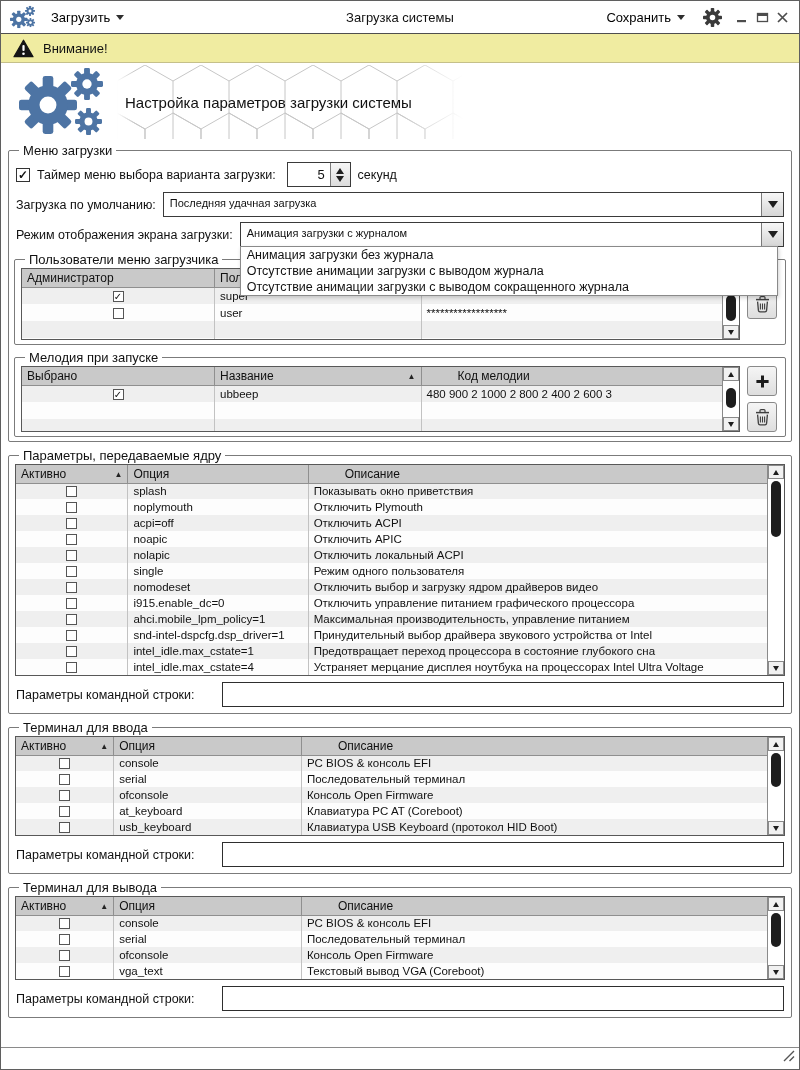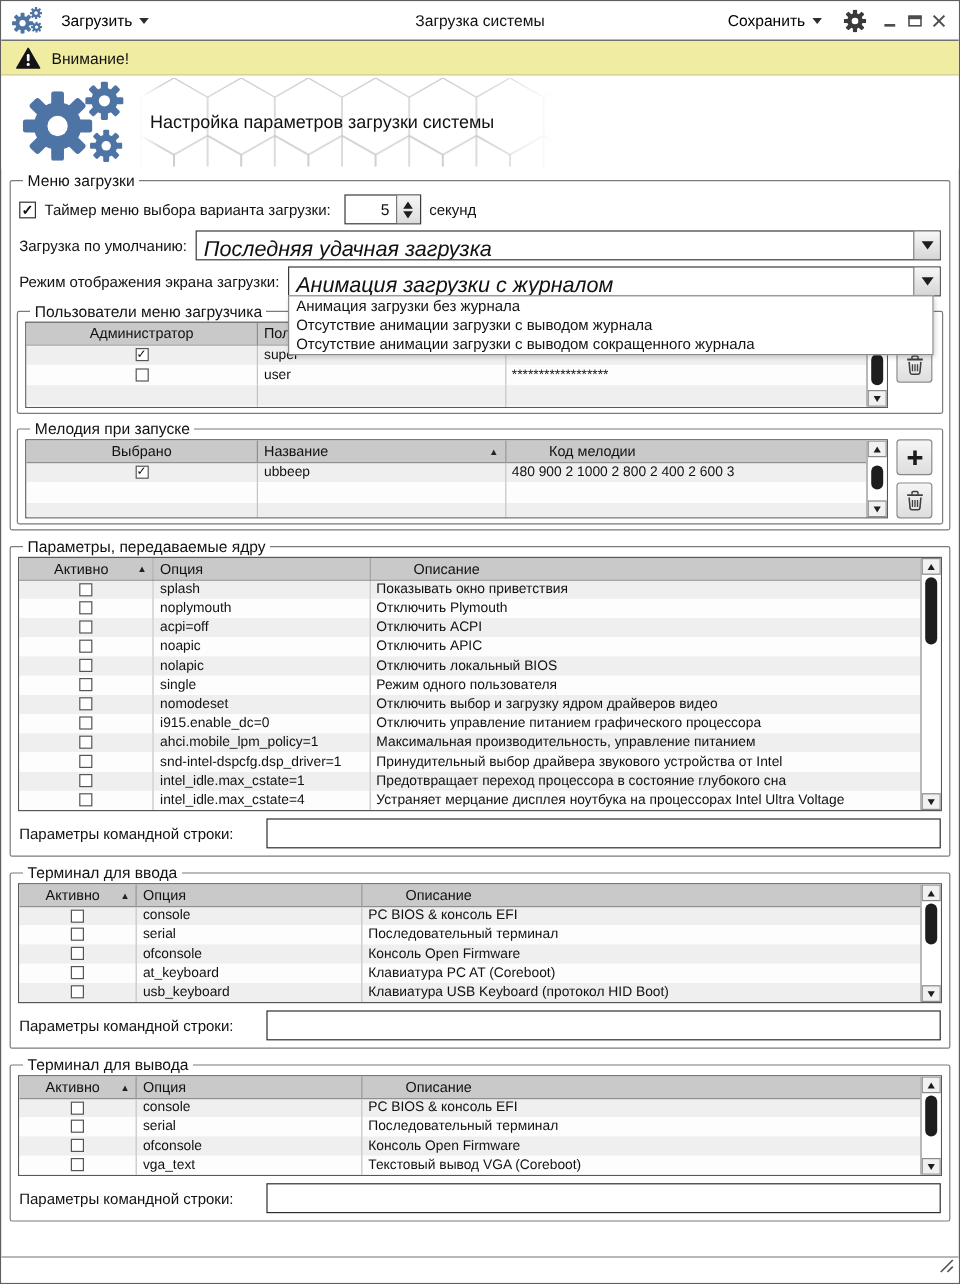--- a/index.html
+++ b/index.html
@@ -32,31 +32,31 @@
   .frow { display:flex; align-items:center; gap:7px; font-size:12.5px; margin:4px 2px 5px; }
 
   .cbox { width:14px; height:14px; border:1px solid #333; background:#fff; display:inline-flex; align-items:center; justify-content:center; font-size:12px; font-weight:bold; flex:none; cursor:pointer; }
   .spin { display:flex; border:1px solid #3a3a3a; height:25px; margin-left:4px; background:#fff; }
   .spin .val { width:42px; text-align:right; padding:4px 5px 0 0; font-size:13px; }
   .spinbtn { width:20px; border-left:1px solid #7a7a7a; background:linear-gradient(#f6f6f6,#dcdcdc); display:flex; flex-direction:column; align-items:center; justify-content:center; gap:2px; cursor:pointer; }
   .tri-up { width:0; height:0; border-left:4px solid transparent; border-right:4px solid transparent; border-bottom:6px solid #1e1e1e; }
   .tri-down { width:0; height:0; border-left:4px solid transparent; border-right:4px solid transparent; border-top:6px solid #1e1e1e; }
 
   .combo { flex:1; display:flex; border:1px solid #3a3a3a; height:25px; background:#fff; position:relative; }
-  .combo .ctext { flex:1; padding:4px 6px 0; font-size:18px; white-space:nowrap; overflow:hidden;font-style:italic; }
+  .combo .ctext { flex:1; padding:4px 6px 0; font-size:11px; white-space:nowrap; overflow:hidden; }
   .combo .cbtn { width:22px; border-left:1px solid #7a7a7a; background:linear-gradient(#f7f7f7,#d6d6d6); display:flex; align-items:center; justify-content:center; cursor:pointer; }
   .combo .cbtn .tri-down { border-left-width:5px; border-right-width:5px; border-top-width:7px; }
   .popup { position:absolute; top:100%; left:-1px; width:calc(100% - 4px); background:#fff; border:1px solid #8a8a8a; z-index:40; box-shadow:1px 2px 4px rgba(0,0,0,.18); }
   .popup div { height:16px; line-height:16px; padding:0 6px; font-size:12.5px; white-space:nowrap; overflow:hidden; cursor:pointer; }
 
   .trow { display:flex; gap:7px; align-items:stretch; margin:1px 1px 0; }
   .tablewrap { flex:1; border:1px solid #585858; display:flex; background:#fff; overflow:hidden; }
   table { border-collapse:collapse; width:100%; table-layout:fixed; flex:1; align-self:flex-start; }
   th { background:#c9c9c9; border-right:1px solid #8f8f8f; border-bottom:1px solid #8f8f8f; font-weight:normal; font-size:12px; height:18px; padding:0 5px; text-align:left; white-space:nowrap; overflow:hidden; }
-  th:first-child { text-align:center; }
+  th:first-child { }
   th:last-child { border-right:none;padding-left:36px; }
   td { height:16px; padding:0 5px; font-size:11.5px; white-space:nowrap; overflow:hidden; border-right:1px solid #c2c2c2; }
   td:first-child { text-align:center; }
   td:last-child { border-right:none; }
   tbody tr:nth-child(odd) td { background:#efefef; }
   tbody tr:nth-child(even) td { background:#fdfdfd; }
   .tall td { height:17px; }
   .sort { float:right; font-size:8px; color:#222; margin-top:3px; }
   .cb { display:inline-block; width:11px; height:11px; border:1px solid #555; background:#fff; line-height:10px; font-size:10px; text-align:center; vertical-align:middle; cursor:pointer; }
 
@@ -396,21 +396,21 @@
                   <td>Отключить ACPI</td>
                 </tr>
                 <tr>
                   <td><span class="cb"></span></td>
                   <td>noapic</td>
                   <td>Отключить APIC</td>
                 </tr>
                 <tr>
                   <td><span class="cb"></span></td>
                   <td>nolapic</td>
-                  <td>Отключить локальный BIOS</td>
+                  <td>Отключить локальный ACPI</td>
                 </tr>
                 <tr>
                   <td><span class="cb"></span></td>
                   <td>single</td>
                   <td>Режим одного пользователя</td>
                 </tr>
                 <tr>
                   <td><span class="cb"></span></td>
                   <td>nomodeset</td>
                   <td>Отключить выбор и загрузку ядром драйверов видео</td>

